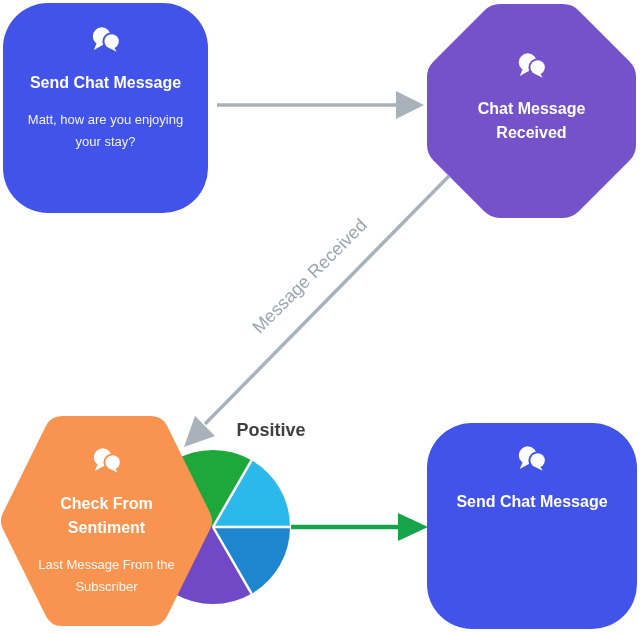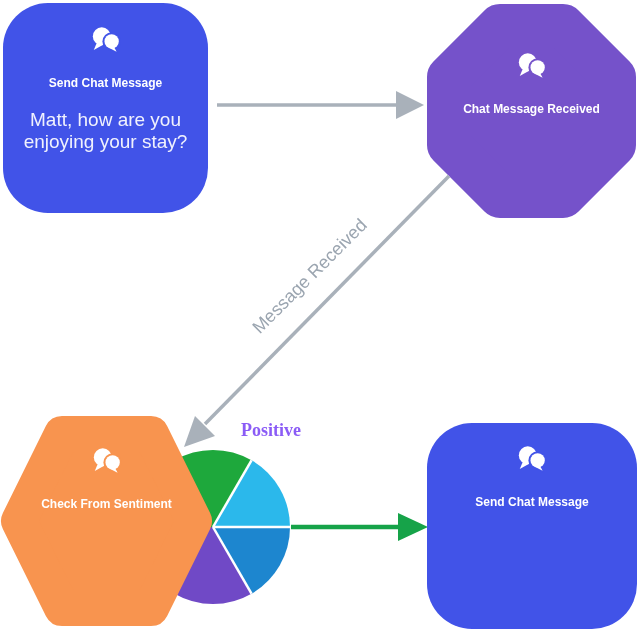--- a/index.html
+++ b/index.html
@@ -9,22 +9,22 @@
   .node-box{position:absolute;border-radius:45px;}
   #node-box-1{left:3px;top:3px;width:205px;height:210px;}
   #node-box-4{left:427px;top:423px;width:210px;height:206px;}
   .node-content{position:absolute;display:flex;flex-direction:column;align-items:center;
                 text-align:center;color:#fff;pointer-events:auto;}
   #content-1{left:3px;top:3px;width:205px;padding-top:22px;}
   #content-2{left:427px;top:8px;width:209px;padding-top:43px;}
   #content-3{left:-2px;top:414px;width:217px;padding-top:32px;}
   #content-4{left:427px;top:423px;width:210px;padding-top:21px;}
   .chat-icon{width:32px;height:30px;display:block;}
-  .node-title{font-weight:bold;font-size:12px;line-height:24px;margin-top:16px;width:172px;}
-  .node-sub{font-size:19px;line-height:22px;margin-top:14px;width:178px;opacity:.92;}
+  .node-title{font-weight:bold;font-size:16px;line-height:24px;margin-top:16px;width:172px;}
+  .node-sub{font-size:13px;line-height:22px;margin-top:14px;width:178px;opacity:.92;}
   .edge-label{position:absolute;font-size:18px;text-align:center;}
   #edge-label-received{left:200px;top:266px;width:220px;transform:rotate(-45deg);}
   #edge-label-positive{left:225px;top:420px;width:92px;font-weight:bold;}
 </style>
 </head>
 <body>
 
 <div class="canvas">
 
   <svg class="overlay" viewBox="0 0 640 634">
@@ -90,31 +90,32 @@
   <div class="node-content" id="content-3" style="--node-bg: #f8944f;">
     <svg class="chat-icon" viewBox="0 0 34 30">
       <circle cx="12.5" cy="11" r="9.5" fill="#fff"></circle>
       <path d="M7.5,17.5 L4,25.5 L14,20 Z" fill="#fff"></path>
       <circle cx="23" cy="16.5" r="9.8" style="fill:var(--node-bg)"></circle>
       <path d="M25,22 L29.5,30 L17.5,23.5 Z" style="fill:var(--node-bg)"></path>
       <circle cx="23" cy="16.5" r="7.6" fill="#fff"></circle>
       <path d="M25.5,22.5 L28.3,27.6 L20.5,23.6 Z" fill="#fff"></path>
     </svg>
     <div class="node-title">Check From Sentiment</div>
+    <div class="node-sub">Last Message From the Subscriber</div>
   </div>
 
   <div class="node-content" id="content-4" style="--node-bg: #4153e8;">
     <svg class="chat-icon" viewBox="0 0 34 30">
       <circle cx="12.5" cy="11" r="9.5" fill="#fff"></circle>
       <path d="M7.5,17.5 L4,25.5 L14,20 Z" fill="#fff"></path>
       <circle cx="23" cy="16.5" r="9.8" style="fill:var(--node-bg)"></circle>
       <path d="M25,22 L29.5,30 L17.5,23.5 Z" style="fill:var(--node-bg)"></path>
       <circle cx="23" cy="16.5" r="7.6" fill="#fff"></circle>
       <path d="M25.5,22.5 L28.3,27.6 L20.5,23.6 Z" fill="#fff"></path>
     </svg>
     <div class="node-title">Send Chat Message</div>
   </div>
 
   <div class="edge-label" id="edge-label-received" style="color: rgb(155, 165, 176);">Message Received</div>
 
-  <div class="edge-label" id="edge-label-positive" style="color: #8b5cf6; font-family: Liberation Serif, serif;">Positive</div>
+  <div class="edge-label" id="edge-label-positive" style="color: #404040;">Positive</div>
 
 </div>
 
 </body></html>

